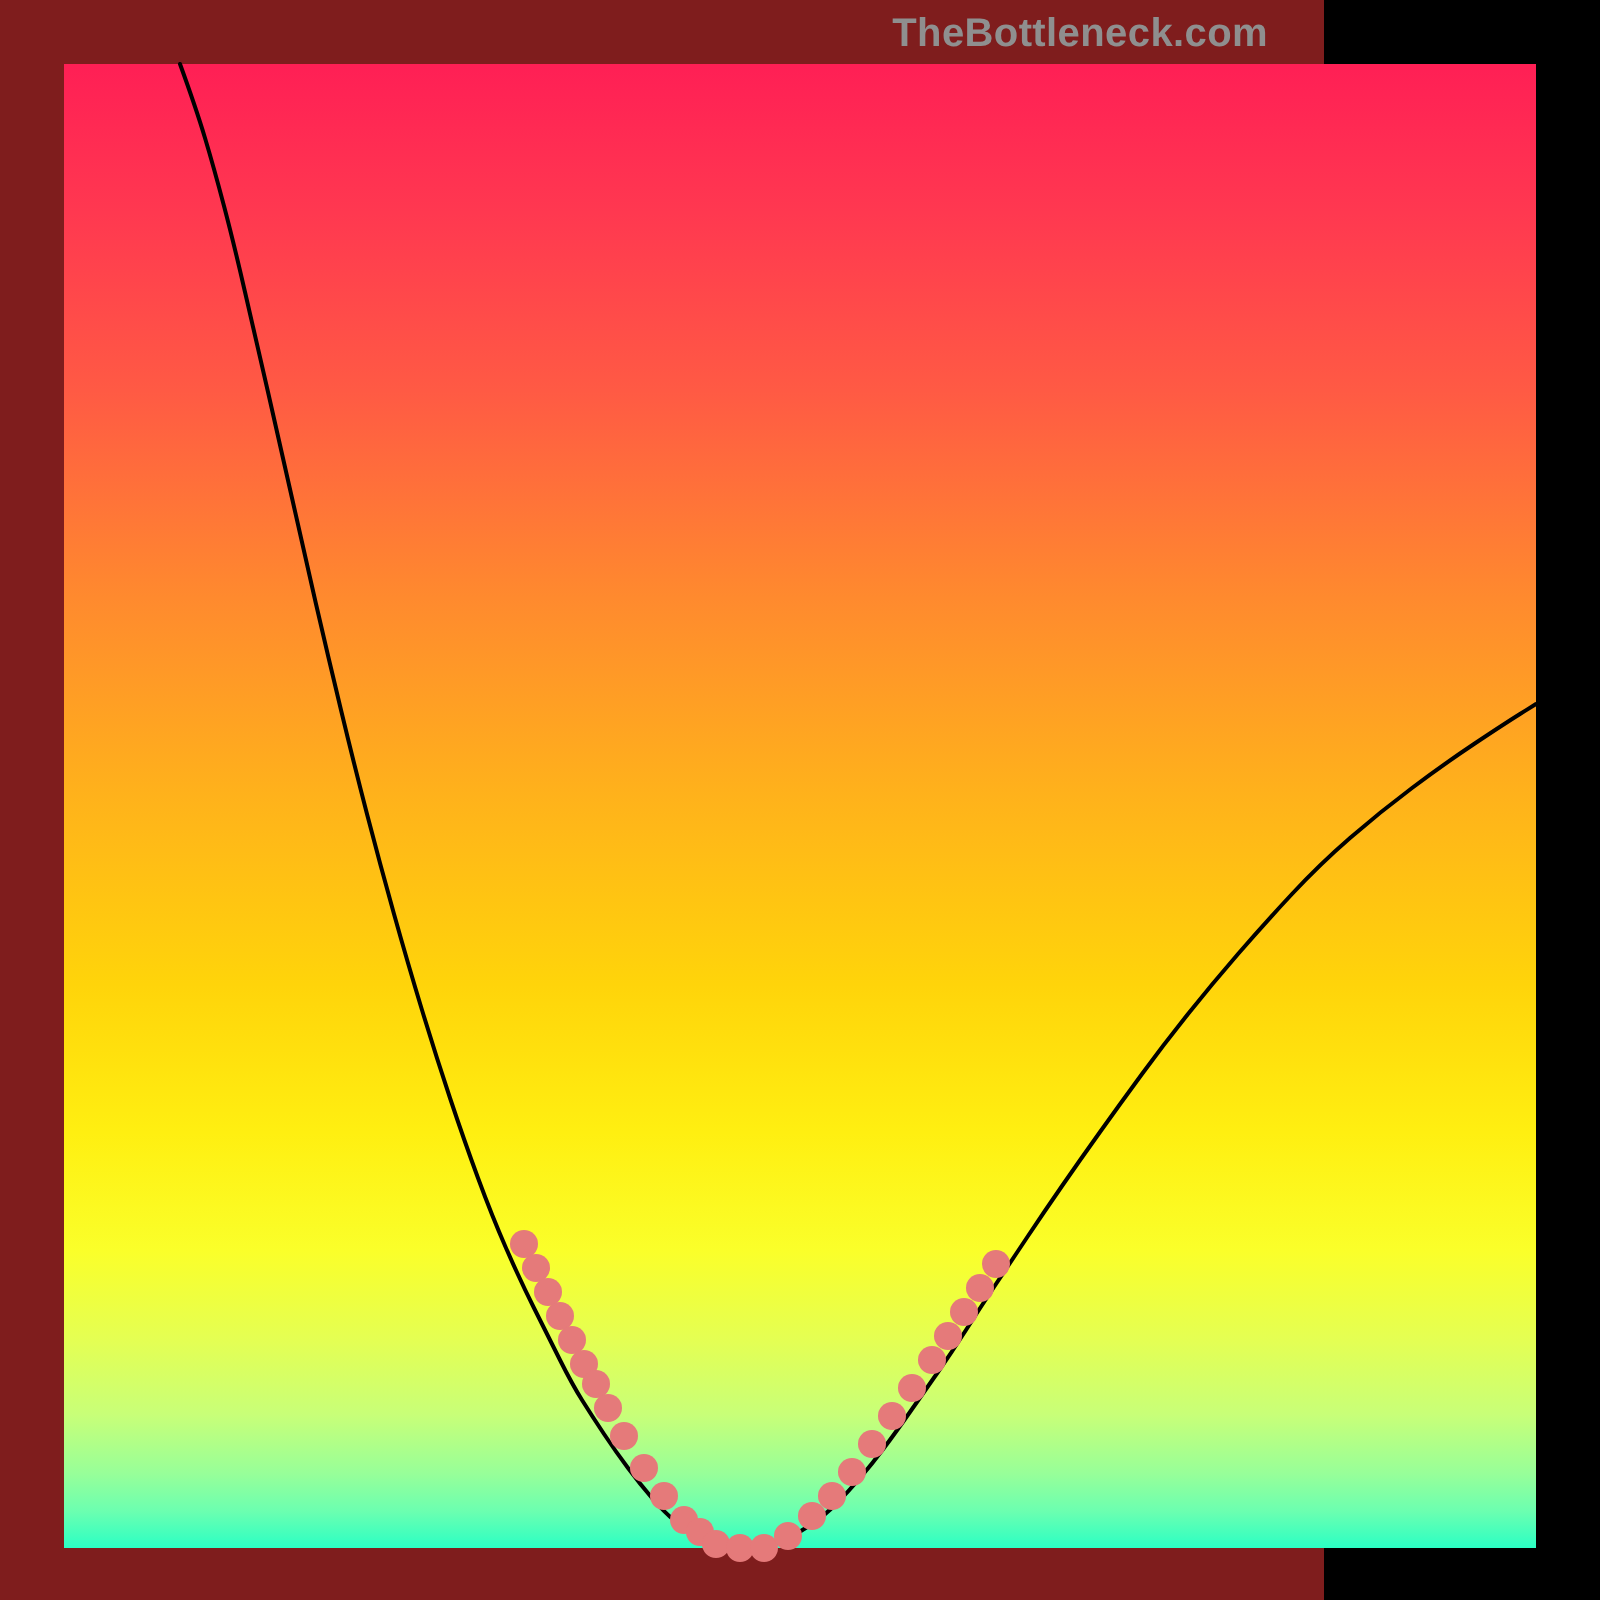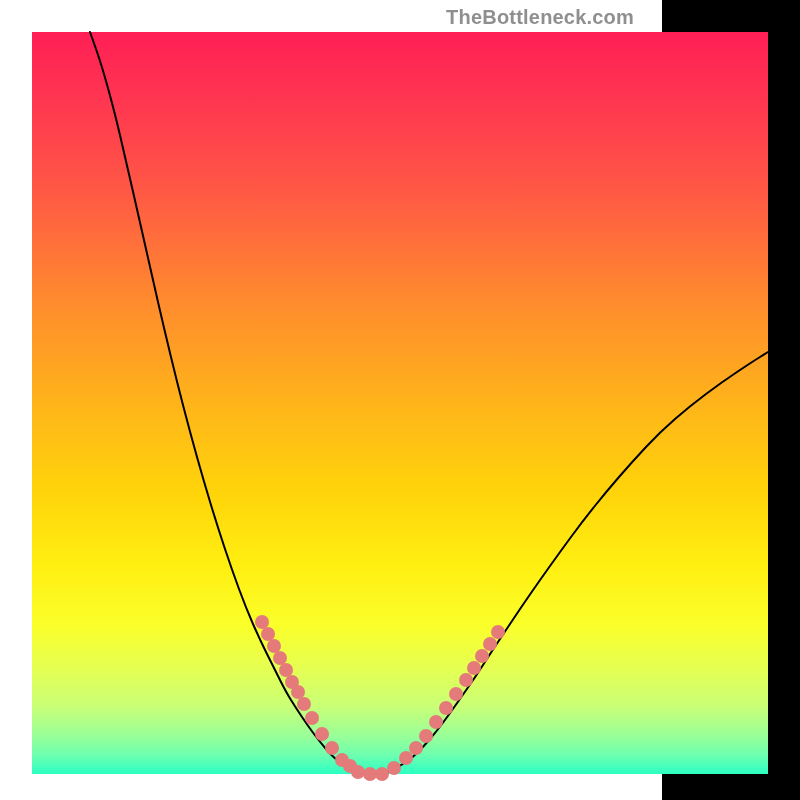--- a/index.html
+++ b/index.html
@@ -7,21 +7,21 @@
     padding: 0;
     width: 800px;
     height: 800px;
     background: #000000;
     overflow: hidden;
   }
   .stage {
     position: relative;
     width: 662px;
     height: 800px;
-    background: #ffffff;
+    background: #7f1d1d;
   }
   .plot-area {
     position: absolute;
     left: 32px;
     top: 32px;
     width: 736px;
     height: 742px;
     
   }
   svg.curve {

